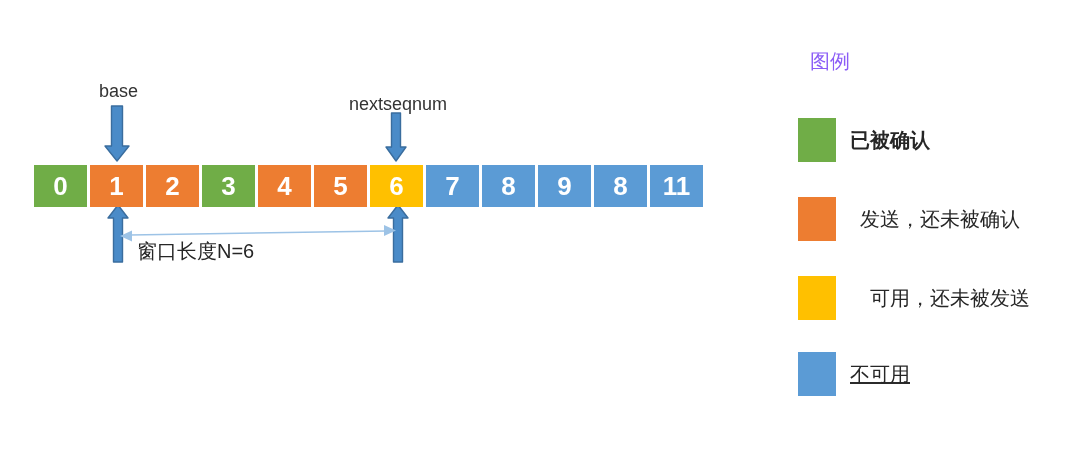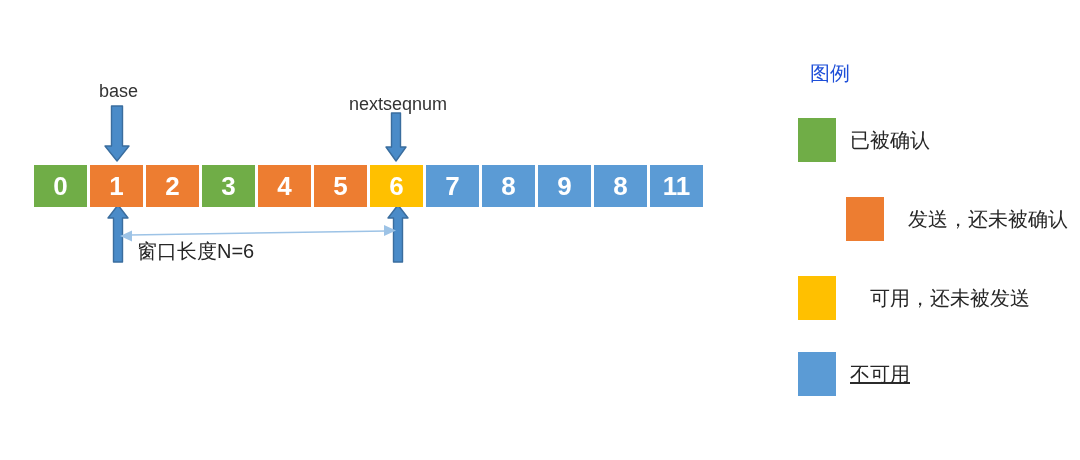--- a/index.html
+++ b/index.html
@@ -63,32 +63,32 @@
     left: 137px; top: 238px;
     font-size: 20px;
     color: #262626;
     white-space: nowrap;
     text-align: right;
   }
 
   
   .legend-title {
     position: absolute;
-    left: 810px; top: 60px;
+    left: 810px; top: 48px;
     font-size: 20px;
-    color: #1d4ed8;
+    color: #8b5cf6;
   }
   .legend-item {
     position: absolute;
     left: 798px;
     display: flex;
     align-items: center;
   }
-  .legend-item.li-0 { top: 118px; }
-  .legend-item.li-1 { top: 197px; margin-left: 48px; }
+  .legend-item.li-0 { top: 118px; font-weight: bold; }
+  .legend-item.li-1 { top: 197px; }
   .legend-item.li-2 { top: 276px; gap: 10px; }
   .legend-item.li-3 { top: 352px; text-decoration: underline; }
   .swatch {
     width: 38px; height: 44px;
     flex: 0 0 auto;
   }
   .legend-label {
     margin-left: 14px;
     font-size: 20px;
     color: #262626;

